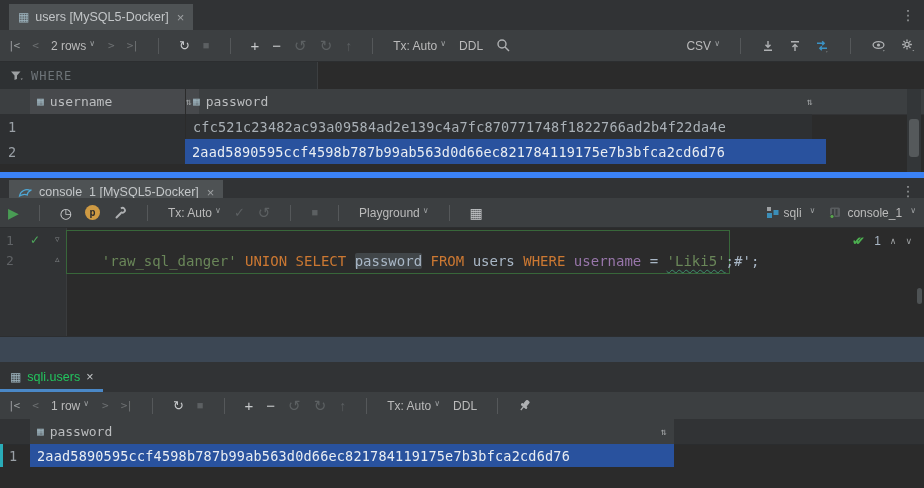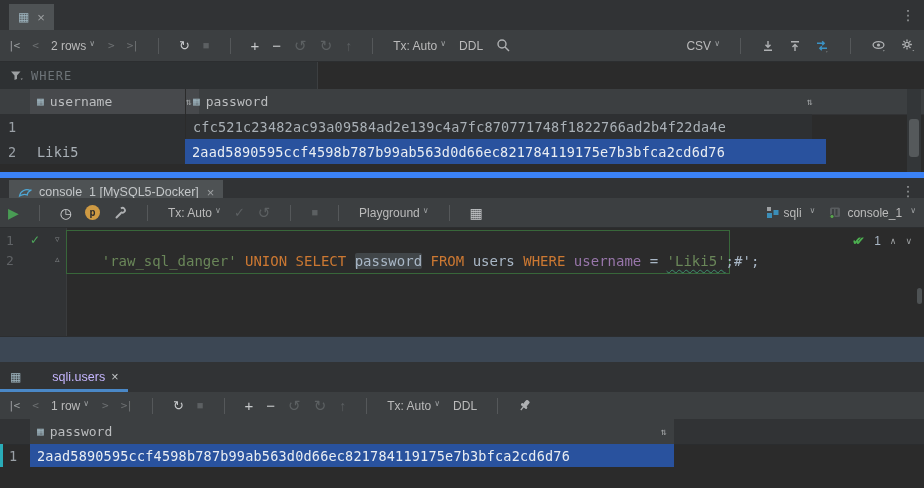--- a/index.html
+++ b/index.html
@@ -70,20 +70,21 @@
          display:flex;align-items:center;justify-content:center;}
 </style>
 </head>
 <body>
 
 <div id="app">
 
   <div class="abs strip" style="top:0;height:30px;">
     <div class="tab" style="margin-top:4px;height:26px;">
       <span class="ico" style="font-size:12px;color:#9FB6C0;">▦</span>
+      <span>users [MySQL5-Docker]</span>
       <span class="close">×</span>
     </div>
     <span class="kebab">⋮</span>
   </div>
 
   <div class="abs tb" style="top:30px;height:31px;">
     <div class="grp">
       <span class="navg">|&lt;</span>
       <span class="navg dim">&lt;</span>
       <span class="flex">
@@ -180,21 +181,20 @@
       <span class="sort">⇅</span>
     </div>
   </div>
 
   <div class="abs gridrow" style="top:114px;height:25px;left:0;width:812px;background:#2E3032;">
     <div class="gut" style="left:0;width:30px;">1</div>
     <div class="cell" style="left:185px;width:627px;border-left:1px solid #2B2B2B;">cfc521c23482ac93a09584ad2e139c4a7fc870771748f1822766ad2b4f22da4e</div>
   </div>
   <div class="abs gridrow" style="top:139px;height:25px;left:0;width:812px;background:#2E3032;">
     <div class="gut" style="left:0;width:30px;">2</div>
-    <div class="cell" style="left:30px;width:155px;">Liki5</div>
     <div class="cell selcell" style="left:185px;width:627px;">2aad5890595ccf4598b787b99ab563d0d66ec821784119175e7b3bfca2cd6d76</div>
   </div>
 
   <div class="abs sbtrack" style="top:89px;right:3px;width:14px;height:83px;">
     <div class="sbthumb abs" style="top:30px;left:2px;width:10px;height:38px;"></div>
   </div>
 
   <div class="abs strip" style="top:172px;height:26px;border-top:6px solid #3b82f6;">
     <div class="tab" style="margin-top:2px;height:24px;">
       <span>
@@ -282,21 +282,21 @@
       <span class="caret">∨</span>
     </div>
     <div class="sbthumb abs" style="right:2px;top:60px;width:5px;height:16px;background:#4E5254;"></div>
   </div>
 
   <div class="abs" id="band" style="top:336px;height:26px;left:0;right:0;"></div>
 
   <div class="abs strip flex" style="top:362px;height:30px;">
     <div class="btab">
       <span class="ico" style="font-size:12px;color:#9FB6C0;">▦</span>
-      <span style="color:#c4b5fd;margin-left:25px;">sqli.users</span>
+      <span style="color:#22c55e;">sqli.users</span>
       <span class="close">×</span>
       <span class="under"></span>
     </div>
   </div>
 
   <div class="abs tb" style="top:392px;height:27px;">
     <div class="grp">
       <span class="navg">|&lt;</span>
       <span class="navg dim">&lt;</span>
       <span class="flex">

